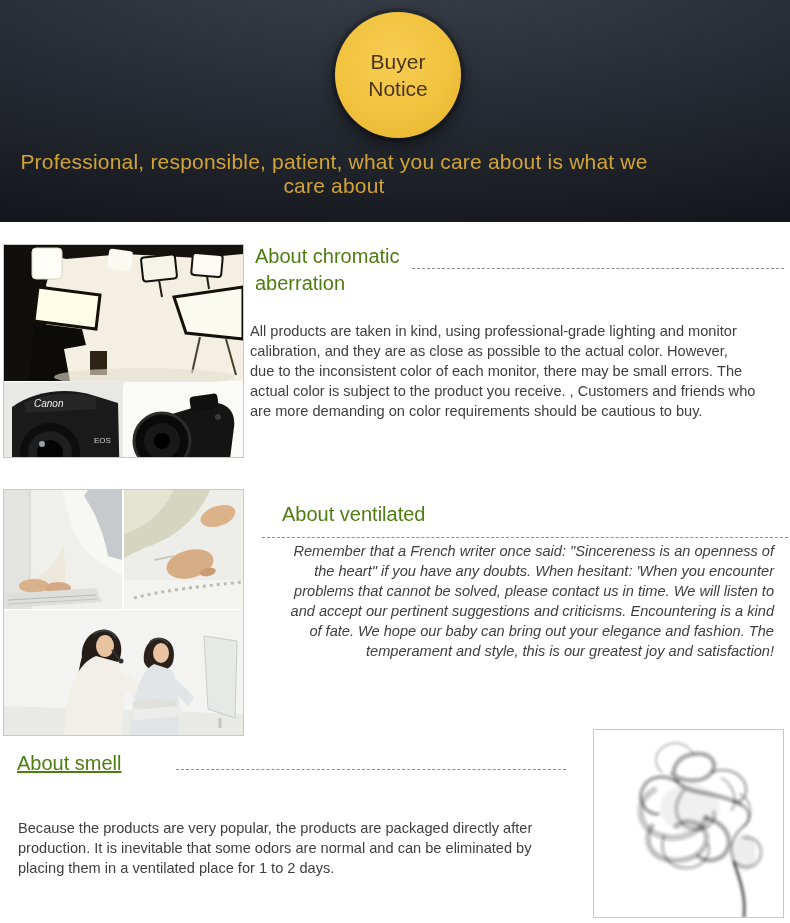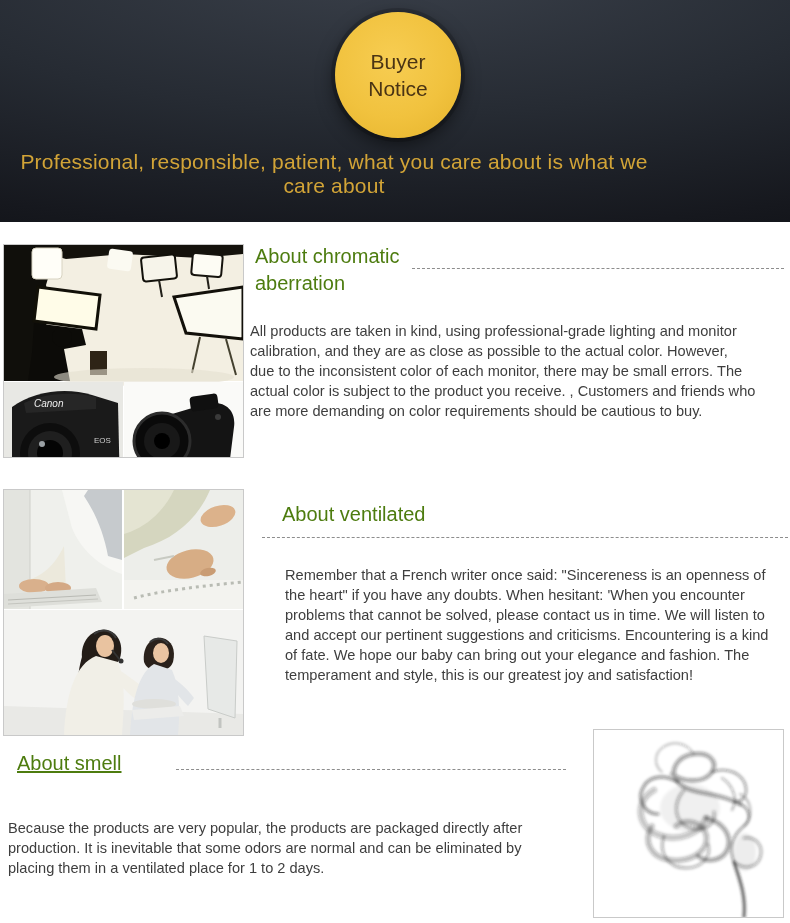--- a/index.html
+++ b/index.html
@@ -39,22 +39,22 @@
   #t2{left:282px;top:501px;width:320px;}
   #t3{left:17px;top:750px;width:220px;}
 
   .dash{border-top:1px dashed #8d8d8d;height:0;}
   #d1{left:412px;top:268px;width:372px;}
   #d2{left:262px;top:537px;width:526px;}
   #d3{left:176px;top:769px;width:390px;}
 
   .para{font-size:14.6px;line-height:19.9px;color:#3e3e3e;}
   #p1{left:250px;top:322px;width:506px;text-align:left;}
-  #p2{left:285px;top:566px;width:489px;text-align:left;}
-  #p3{left:8px;top:819px;width:556px;text-align:left;}
+  #p2{left:285px;top:542px;width:489px;text-align:right;font-style:italic;}
+  #p3{left:18px;top:819px;width:556px;text-align:left;}
 </style>
 </head>
 <body>
 
 <header class="abs hero">
   <div class="abs badge">
     <span>Buyer Notice</span>
   </div>
   <div class="abs tagline">Professional, responsible, patient, what you care about is what we care about</div>
 </header>

